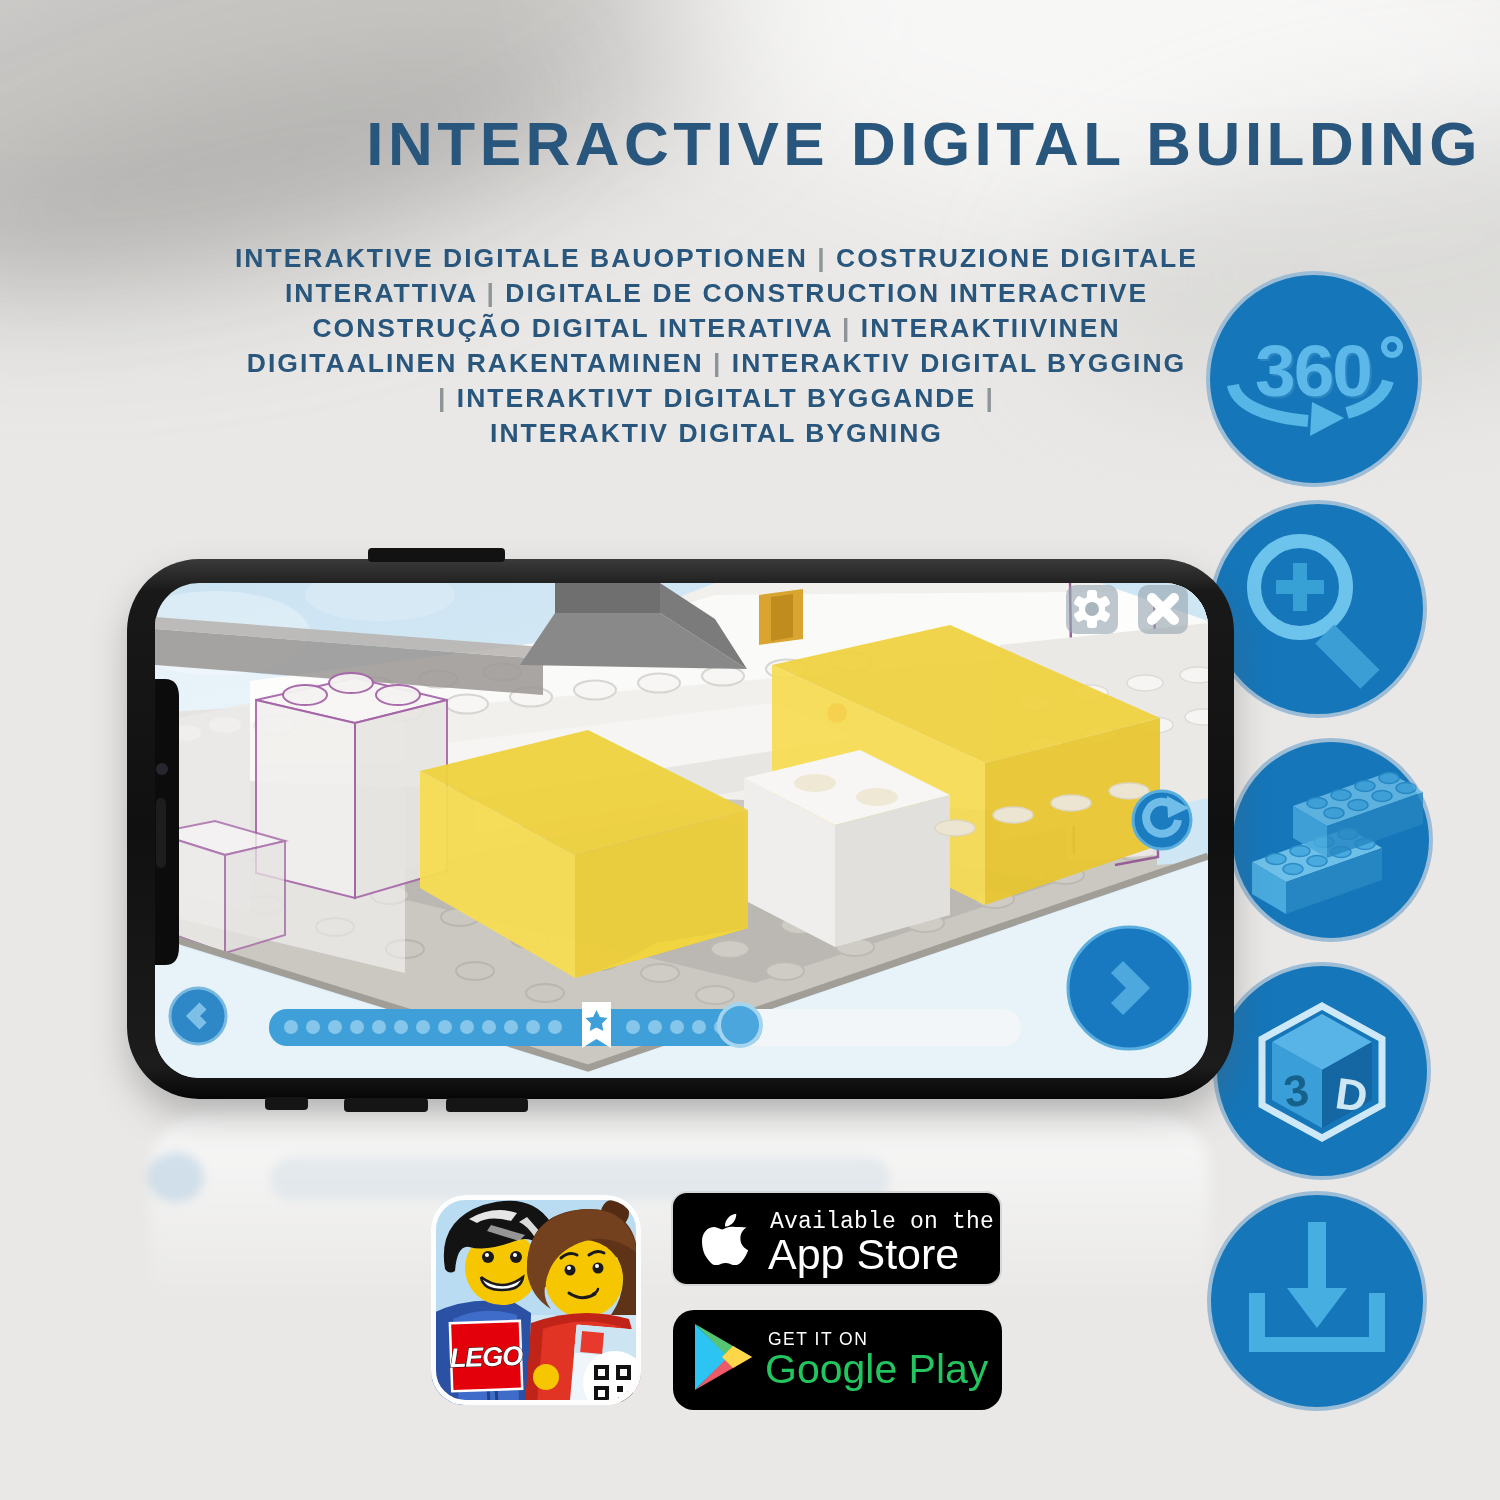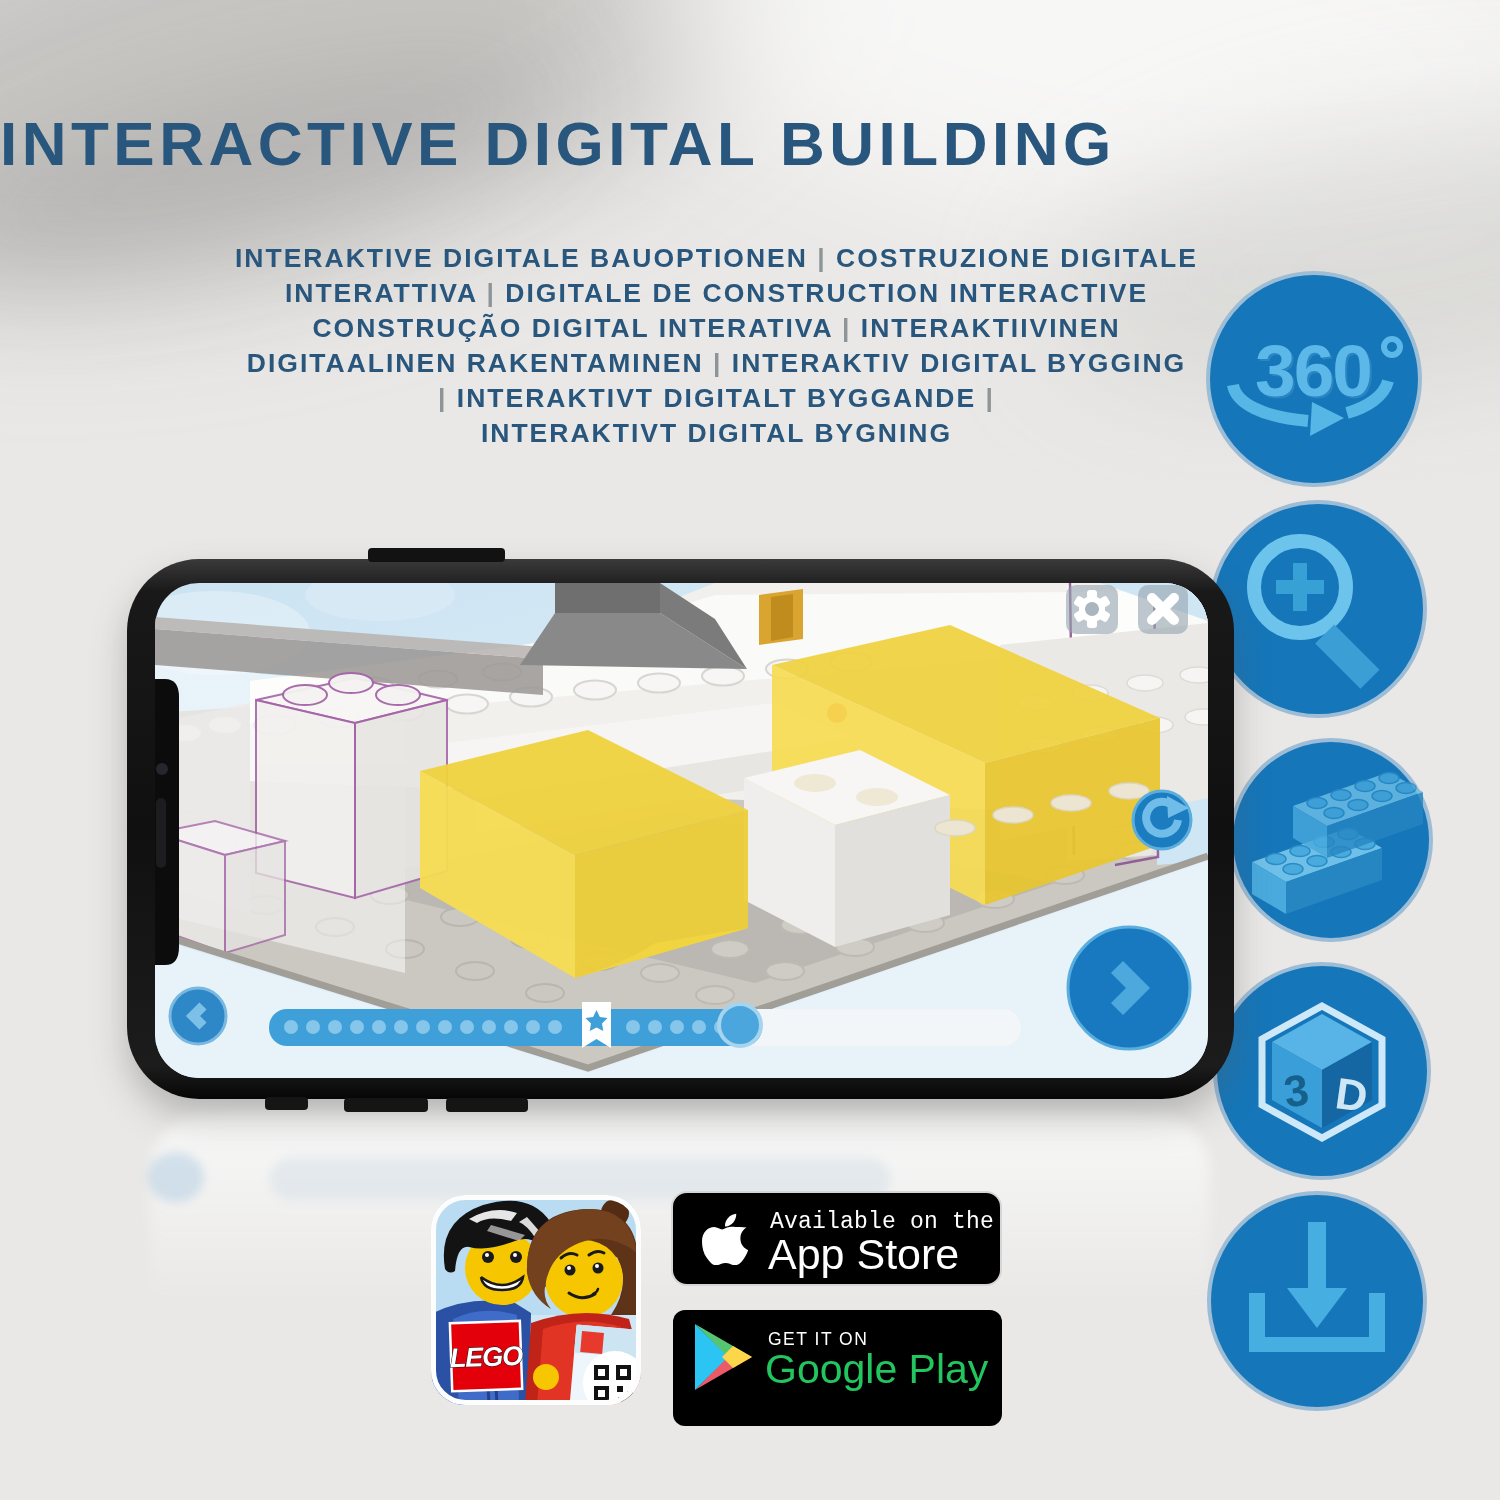--- a/index.html
+++ b/index.html
@@ -16,29 +16,29 @@
 
   <div class="abs" style="left:-80px;top:90px;width:640px;height:150px;background:rgba(125,123,121,0.22);border-radius:50%;filter:blur(50px);transform:rotate(-14deg);"></div>
 
   <div class="abs" style="left:620px;top:-160px;width:1000px;height:380px;background:rgba(255,255,255,0.65);border-radius:50%;filter:blur(70px);transform:rotate(8deg);"></div>
 
   <div class="abs" style="left:1050px;top:120px;width:700px;height:260px;background:rgba(190,188,186,0.35);border-radius:50%;filter:blur(60px);transform:rotate(-9deg);"></div>
 
   <div class="abs" style="left:0;top:430px;width:1500px;height:1070px;background:linear-gradient(180deg,rgba(233,232,230,0) 0%,rgba(233,232,230,0.9) 10%,#e9e8e7 30%);"></div>
 </div>
 
-<div class="abs" style="left:0;top:108px;width:1482px;text-align:left;color:#29567c;font-weight:bold;font-size:62px;letter-spacing:4.5px;">INTERACTIVE DIGITAL BUILDING</div>
+<div class="abs" style="left:0;top:108px;width:1482px;text-align:right;color:#29567c;font-weight:bold;font-size:62px;letter-spacing:4.5px;">INTERACTIVE DIGITAL BUILDING</div>
 
 <div class="abs" style="left:114px;top:241px;width:1205px;text-align:center;color:#29567c;font-weight:bold;font-size:26.5px;letter-spacing:2px;line-height:35px;">
   <div>INTERAKTIVE DIGITALE BAUOPTIONEN <span style="color:#8e9598">|</span> COSTRUZIONE DIGITALE</div>
   <div>INTERATTIVA <span style="color:#8e9598">|</span> DIGITALE DE CONSTRUCTION INTERACTIVE</div>
   <div>CONSTRUÇÃO DIGITAL INTERATIVA <span style="color:#8e9598">|</span> INTERAKTIIVINEN</div>
   <div>DIGITAALINEN RAKENTAMINEN <span style="color:#8e9598">|</span> INTERAKTIV DIGITAL BYGGING</div>
   <div><span style="color:#8e9598">|</span> INTERAKTIVT DIGITALT BYGGANDE <span style="color:#8e9598">|</span></div>
-  <div>INTERAKTIVT DIGITAL BYGNING</div>
+  <div>INTERAKTIV DIGITAL BYGNING</div>
 </div>
 
 <div class="abs" style="left:150px;top:1112px;width:1060px;height:230px;background:linear-gradient(180deg,rgba(255,255,255,0.7),rgba(255,255,255,0) 85%);border-radius:60px;filter:blur(7px);"></div>
 
 <div class="abs" style="left:270px;top:1158px;width:620px;height:42px;background:rgba(214,224,232,0.55);border-radius:21px;filter:blur(5px);"></div>
 
 <div class="abs" style="left:148px;top:1152px;width:56px;height:50px;background:rgba(130,180,215,0.30);border-radius:50%;filter:blur(5px);"></div>
 
 <svg class="abs" style="left:1180px;top:250px;" width="320" height="1250" viewBox="1180 250 320 1250" xmlns="http://www.w3.org/2000/svg">
 
@@ -429,21 +429,21 @@
 
 <div class="abs" style="left:671px;top:1191px;width:331px;height:95px;background:#000;border:2px solid #d6d6d6;border-radius:16px;box-sizing:border-box;">
 
   <svg class="abs" style="left:29px;top:15px;" width="46" height="57" viewBox="0 0 814 1000">
       <path fill="#fff" d="M788 341c-6 4-109 62-109 193 0 151 133 205 137 206-1 3-21 73-70 144-44 63-90 125-160 125s-88-41-169-41c-79 0-107 42-171 42s-109-58-160-129C27 800 0 691 0 587c0-167 109-255 216-255 57 0 104 44 140 44 34 0 87-47 152-47 24 0 113 2 280 12zM554 252c30-36 52-85 52-135 0-7-1-14-2-19-49 2-108 33-143 74-28 32-54 82-54 132 0 8 1 15 2 18 3 1 8 1 13 1 44 0 100-30 132-71z"></path>
     </svg>
   <div class="abs" style="left:97px;top:16px;color:#fff;font-size:23px;letter-spacing:0.2px;font-family:Liberation Mono, monospace;">Available on the</div>
   <div class="abs" style="left:95px;top:37px;color:#fff;font-size:43px;letter-spacing:0px;text-align:right;">App Store</div>
 </div>
 
-<div class="abs" style="left:673px;top:1310px;width:329px;height:116px;background:#000;border-radius:12px;">
+<div class="abs" style="left:673px;top:1310px;width:329px;height:100px;background:#000;border-radius:21px;">
 
   <svg class="abs" style="left:21px;top:14px;" width="60" height="66" viewBox="0 0 60 66">
     <polygon points="1,0 58,33 33,33" fill="#57c471"></polygon>
     <polygon points="1,66 58,33 33,33" fill="#ec5a68"></polygon>
     <polygon points="1,0 34,33 1,66" fill="#2bc4f3"></polygon>
     <polygon points="39,22 58,33 39,44 28,33" fill="#fdd649"></polygon>
   </svg>
   <div class="abs" style="left:95px;top:19px;color:#fff;font-size:17.5px;letter-spacing:1.5px;">GET IT ON</div>
   <div class="abs" style="left:92px;top:36px;color:#22c55e;font-size:41px;">Google Play</div>
 </div>

